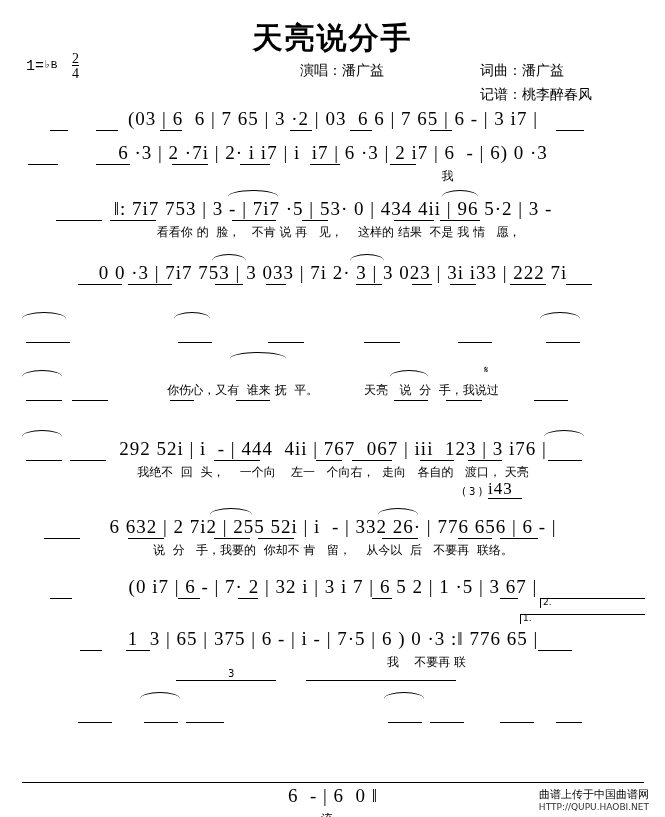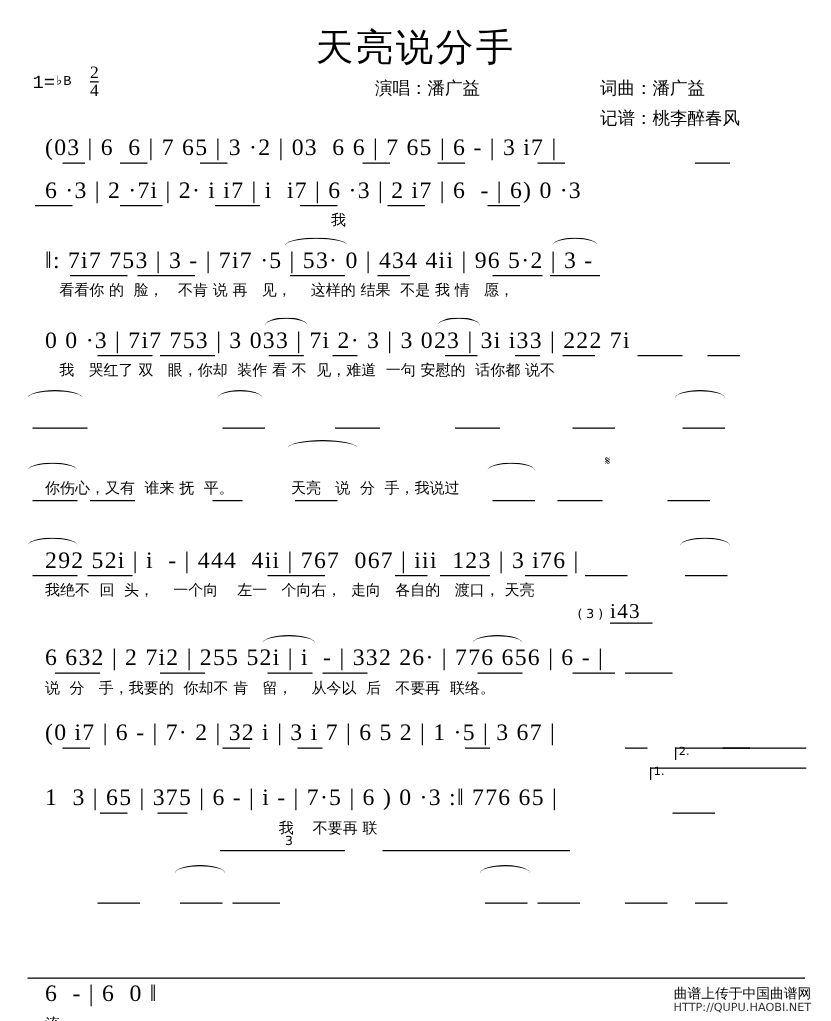--- a/index.html
+++ b/index.html
@@ -11,21 +11,21 @@
     position:relative;
     overflow:hidden;
   }
   .sheet{position:relative;width:665px;height:817px;}
 
   
   .title{
     position:absolute;left:0;top:18px;width:665px;
     text-align:center;
     font-family:"DejaVu Sans", sans-serif;
-    font-weight:normal;font-size:30px;letter-spacing:2px;
+    font-weight:bold;font-size:30px;letter-spacing:2px;
   }
   .key{
     position:absolute;left:26px;top:58px;
     font-size:15px;font-family:Liberation Mono, monospace;
   }
   .key .sup{font-size:11px;vertical-align:top;}
   .meter{
     position:absolute;left:72px;top:52px;
     font-size:14px;line-height:13px;text-align:center;
   }
@@ -33,21 +33,21 @@
   .meter .den{display:block;border-top:1px solid #000;padding-top:1px;}
   .credit{
     position:absolute;font-size:14px;
     font-family:"DejaVu Sans", sans-serif;
   }
   .c-singer{left:300px;top:62px;}
   .c-writer{left:480px;top:62px;}
   .c-notate{left:480px;top:86px;}
 
   
-  .row{position:absolute;left:36px;width:622px;}
+  .row{position:absolute;left:22px;width:622px;text-align:center;}
   .notes{
     font-family:"Liberation Serif", serif;
     font-size:19px;
     letter-spacing:1px;
     white-space:pre;
     line-height:22px;
   }
   .lyric{
     font-family:"DejaVu Sans", sans-serif;
     font-size:12px;
@@ -147,21 +147,20 @@
   <div class="beam" style="left:110px;top:220px;width:46px;"></div>
   <div class="beam" style="left:232px;top:220px;width:44px;"></div>
   <div class="beam" style="left:302px;top:220px;width:26px;"></div>
   <div class="beam" style="left:394px;top:220px;width:40px;"></div>
   <div class="beam" style="left:440px;top:220px;width:40px;"></div>
   <div class="tie" style="left:442px;top:190px;width:36px;"></div>
   <div class="tie" style="left:228px;top:190px;width:50px;"></div>
 
   <div class="row" style="top:262px;">
     <div class="notes">0 0 ·3 | 7i7 753 | 3 033 | 7i 2· 3 | 3 023 | 3i i33 | 222 7i</div>
-    <div class="lyric">   我   哭红了 双   眼，你却  装作 看 不  见，难道  一句 安慰的  话你都 说不</div>
   </div>
   <div class="beam" style="left:78px;top:284px;width:44px;"></div>
   <div class="beam" style="left:128px;top:284px;width:44px;"></div>
   <div class="beam" style="left:215px;top:284px;width:28px;"></div>
   <div class="beam" style="left:266px;top:284px;width:20px;"></div>
   <div class="beam" style="left:356px;top:284px;width:26px;"></div>
   <div class="beam" style="left:412px;top:284px;width:20px;"></div>
   <div class="beam" style="left:450px;top:284px;width:26px;"></div>
   <div class="beam" style="left:510px;top:284px;width:36px;"></div>
   <div class="beam" style="left:566px;top:284px;width:26px;"></div>

